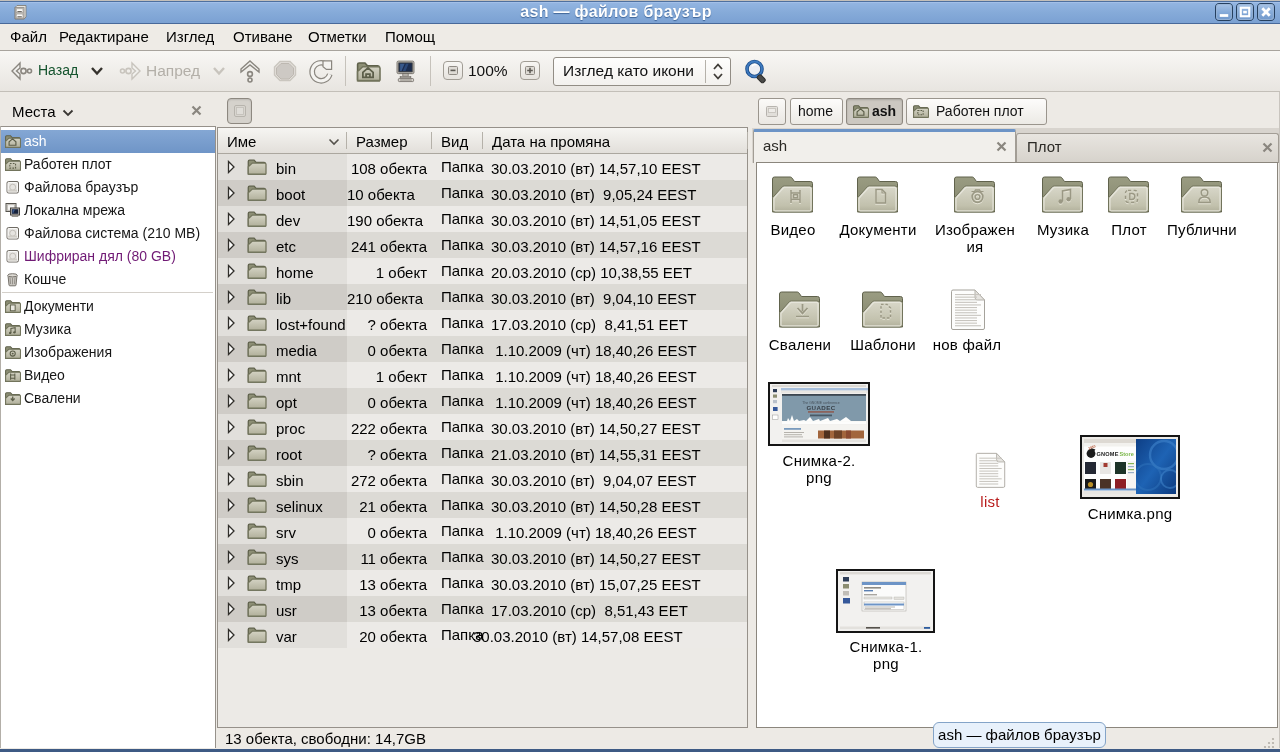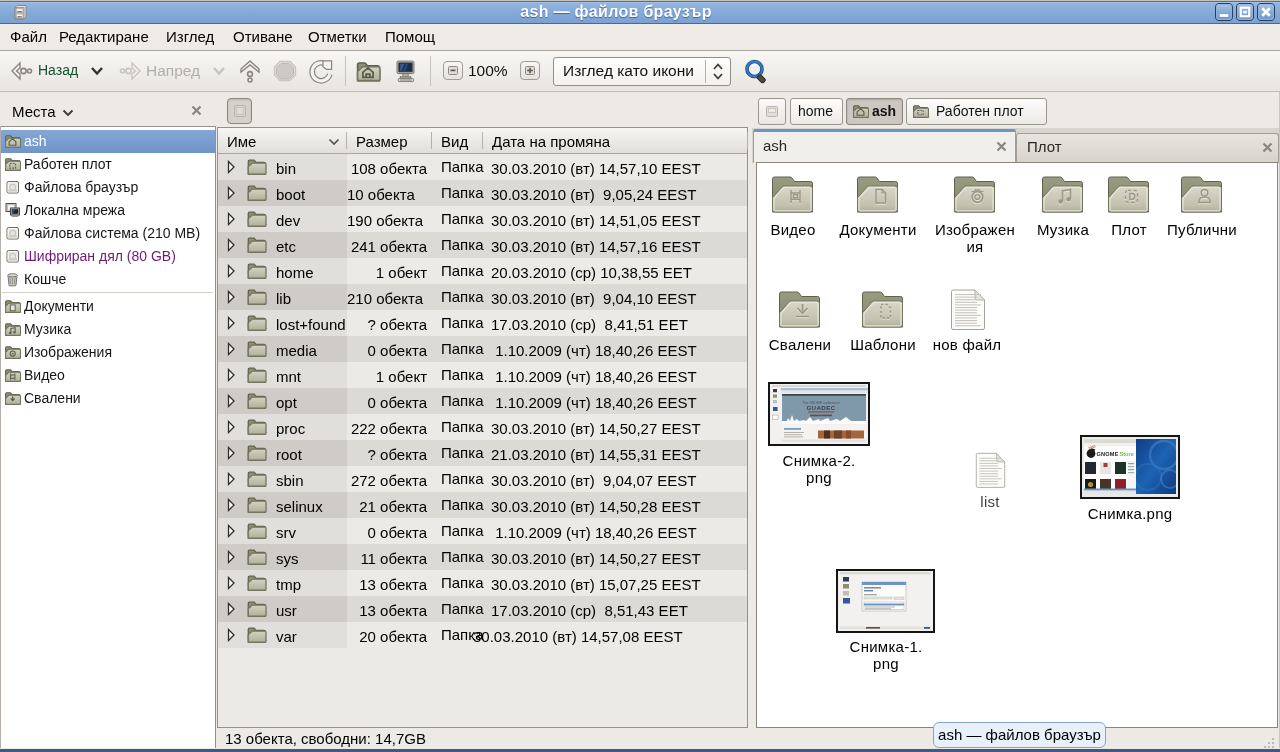--- a/index.html
+++ b/index.html
@@ -689,21 +689,21 @@
     <rect x="5" y="12.0" width="22" height="1.2" fill="#c8c5bf"></rect>
     <rect x="5" y="15.0" width="22" height="1.2" fill="#c8c5bf"></rect>
     <rect x="5" y="18.0" width="26" height="1.2" fill="#c8c5bf"></rect>
     <rect x="5" y="21.0" width="22" height="1.2" fill="#c8c5bf"></rect>
     <rect x="5" y="24.0" width="22" height="1.2" fill="#c8c5bf"></rect>
     <rect x="5" y="27.0" width="22" height="1.2" fill="#c8c5bf"></rect>
     <rect x="5" y="30.0" width="26" height="1.2" fill="#c8c5bf"></rect>
     <rect x="5" y="33.0" width="22" height="1.2" fill="#c8c5bf"></rect>
     <rect x="5" y="36.0" width="22" height="1.2" fill="#c8c5bf"></rect>
   </svg>
-<div class="a" style="left:910px;top:493px;width:160px;text-align:center;font-size:15px;letter-spacing:0.25px;color:#404040">list</div>
+<div class="a" style="left:910px;top:493px;width:160px;text-align:center;font-size:15px;letter-spacing:0.25px;color:#b91c1c">list</div>
 
 <svg class="a" style="left:1080px;top:435px" width="100" height="64" viewBox="0 0 100 64">
  <rect x="0" y="0" width="100" height="64" fill="#151515"></rect>
  <rect x="2" y="2" width="96" height="60" fill="#eceae6"></rect>
  <defs>
       <linearGradient id="wall" x1="0" y1="0" x2="1" y2="1">
   <stop offset="0" stop-color="#0e3f86"></stop>
         <stop offset="0.5" stop-color="#1e63b4"></stop>
         <stop offset="1" stop-color="#0c3a7e"></stop>
  </linearGradient>

